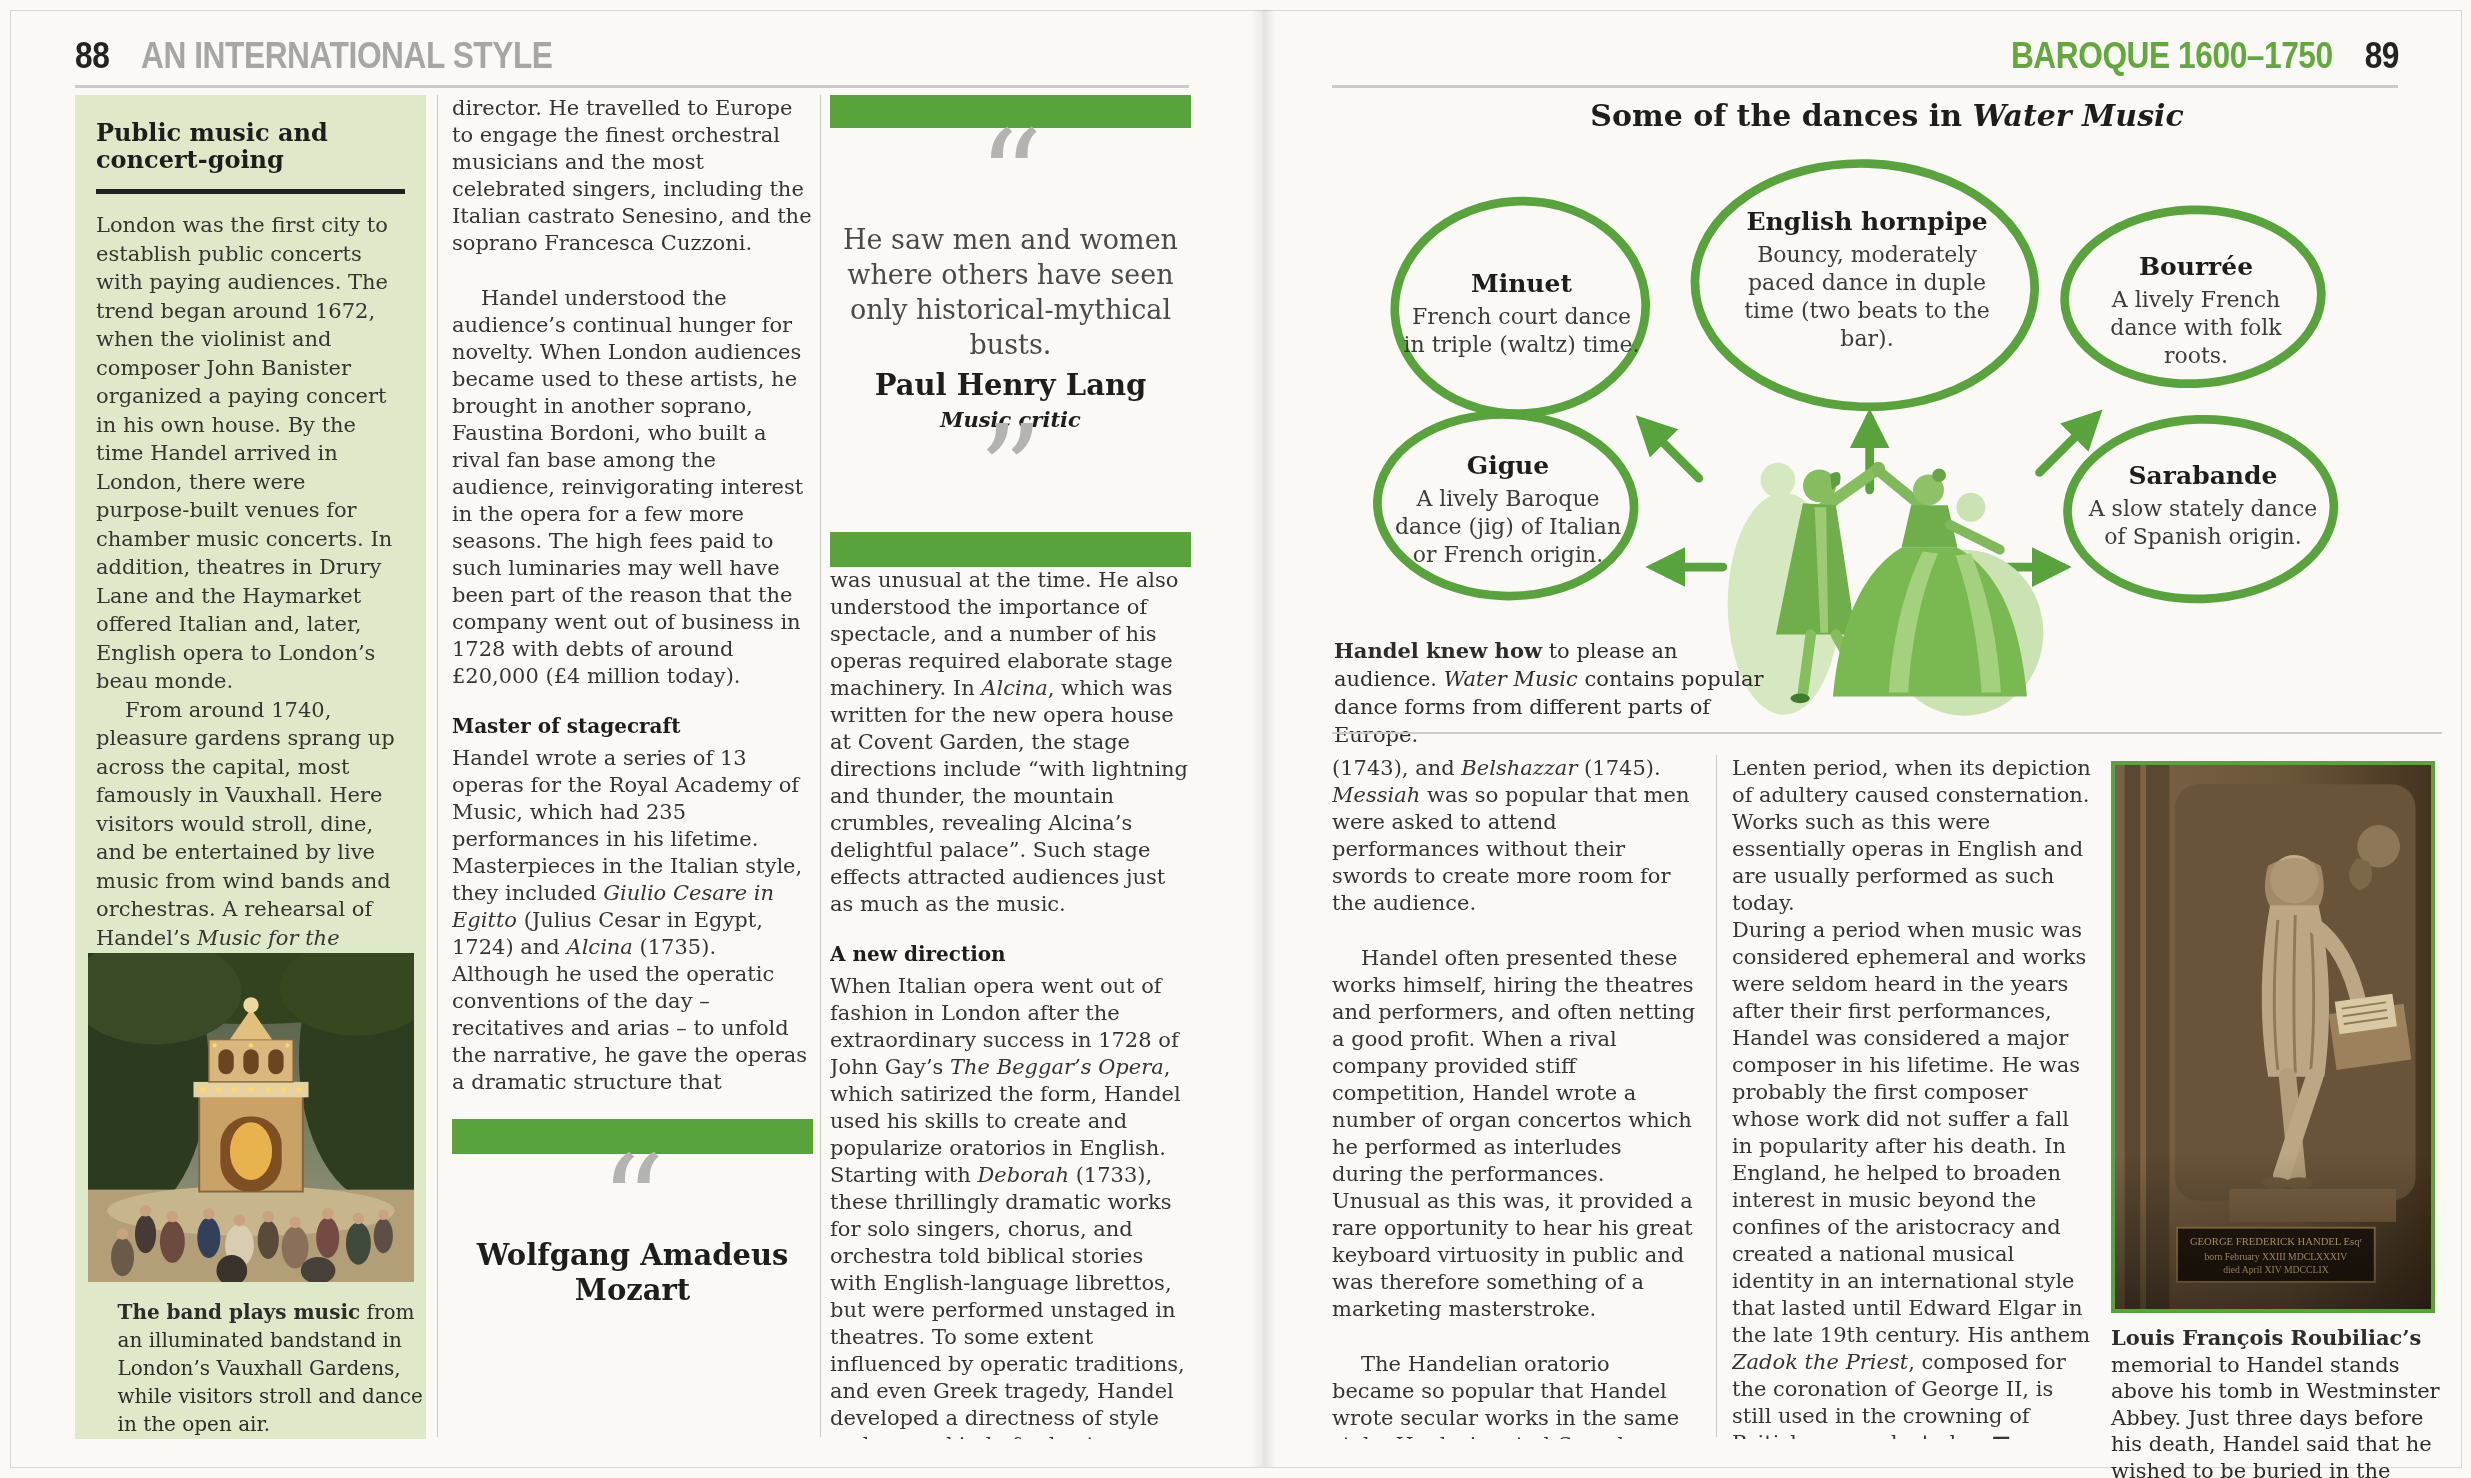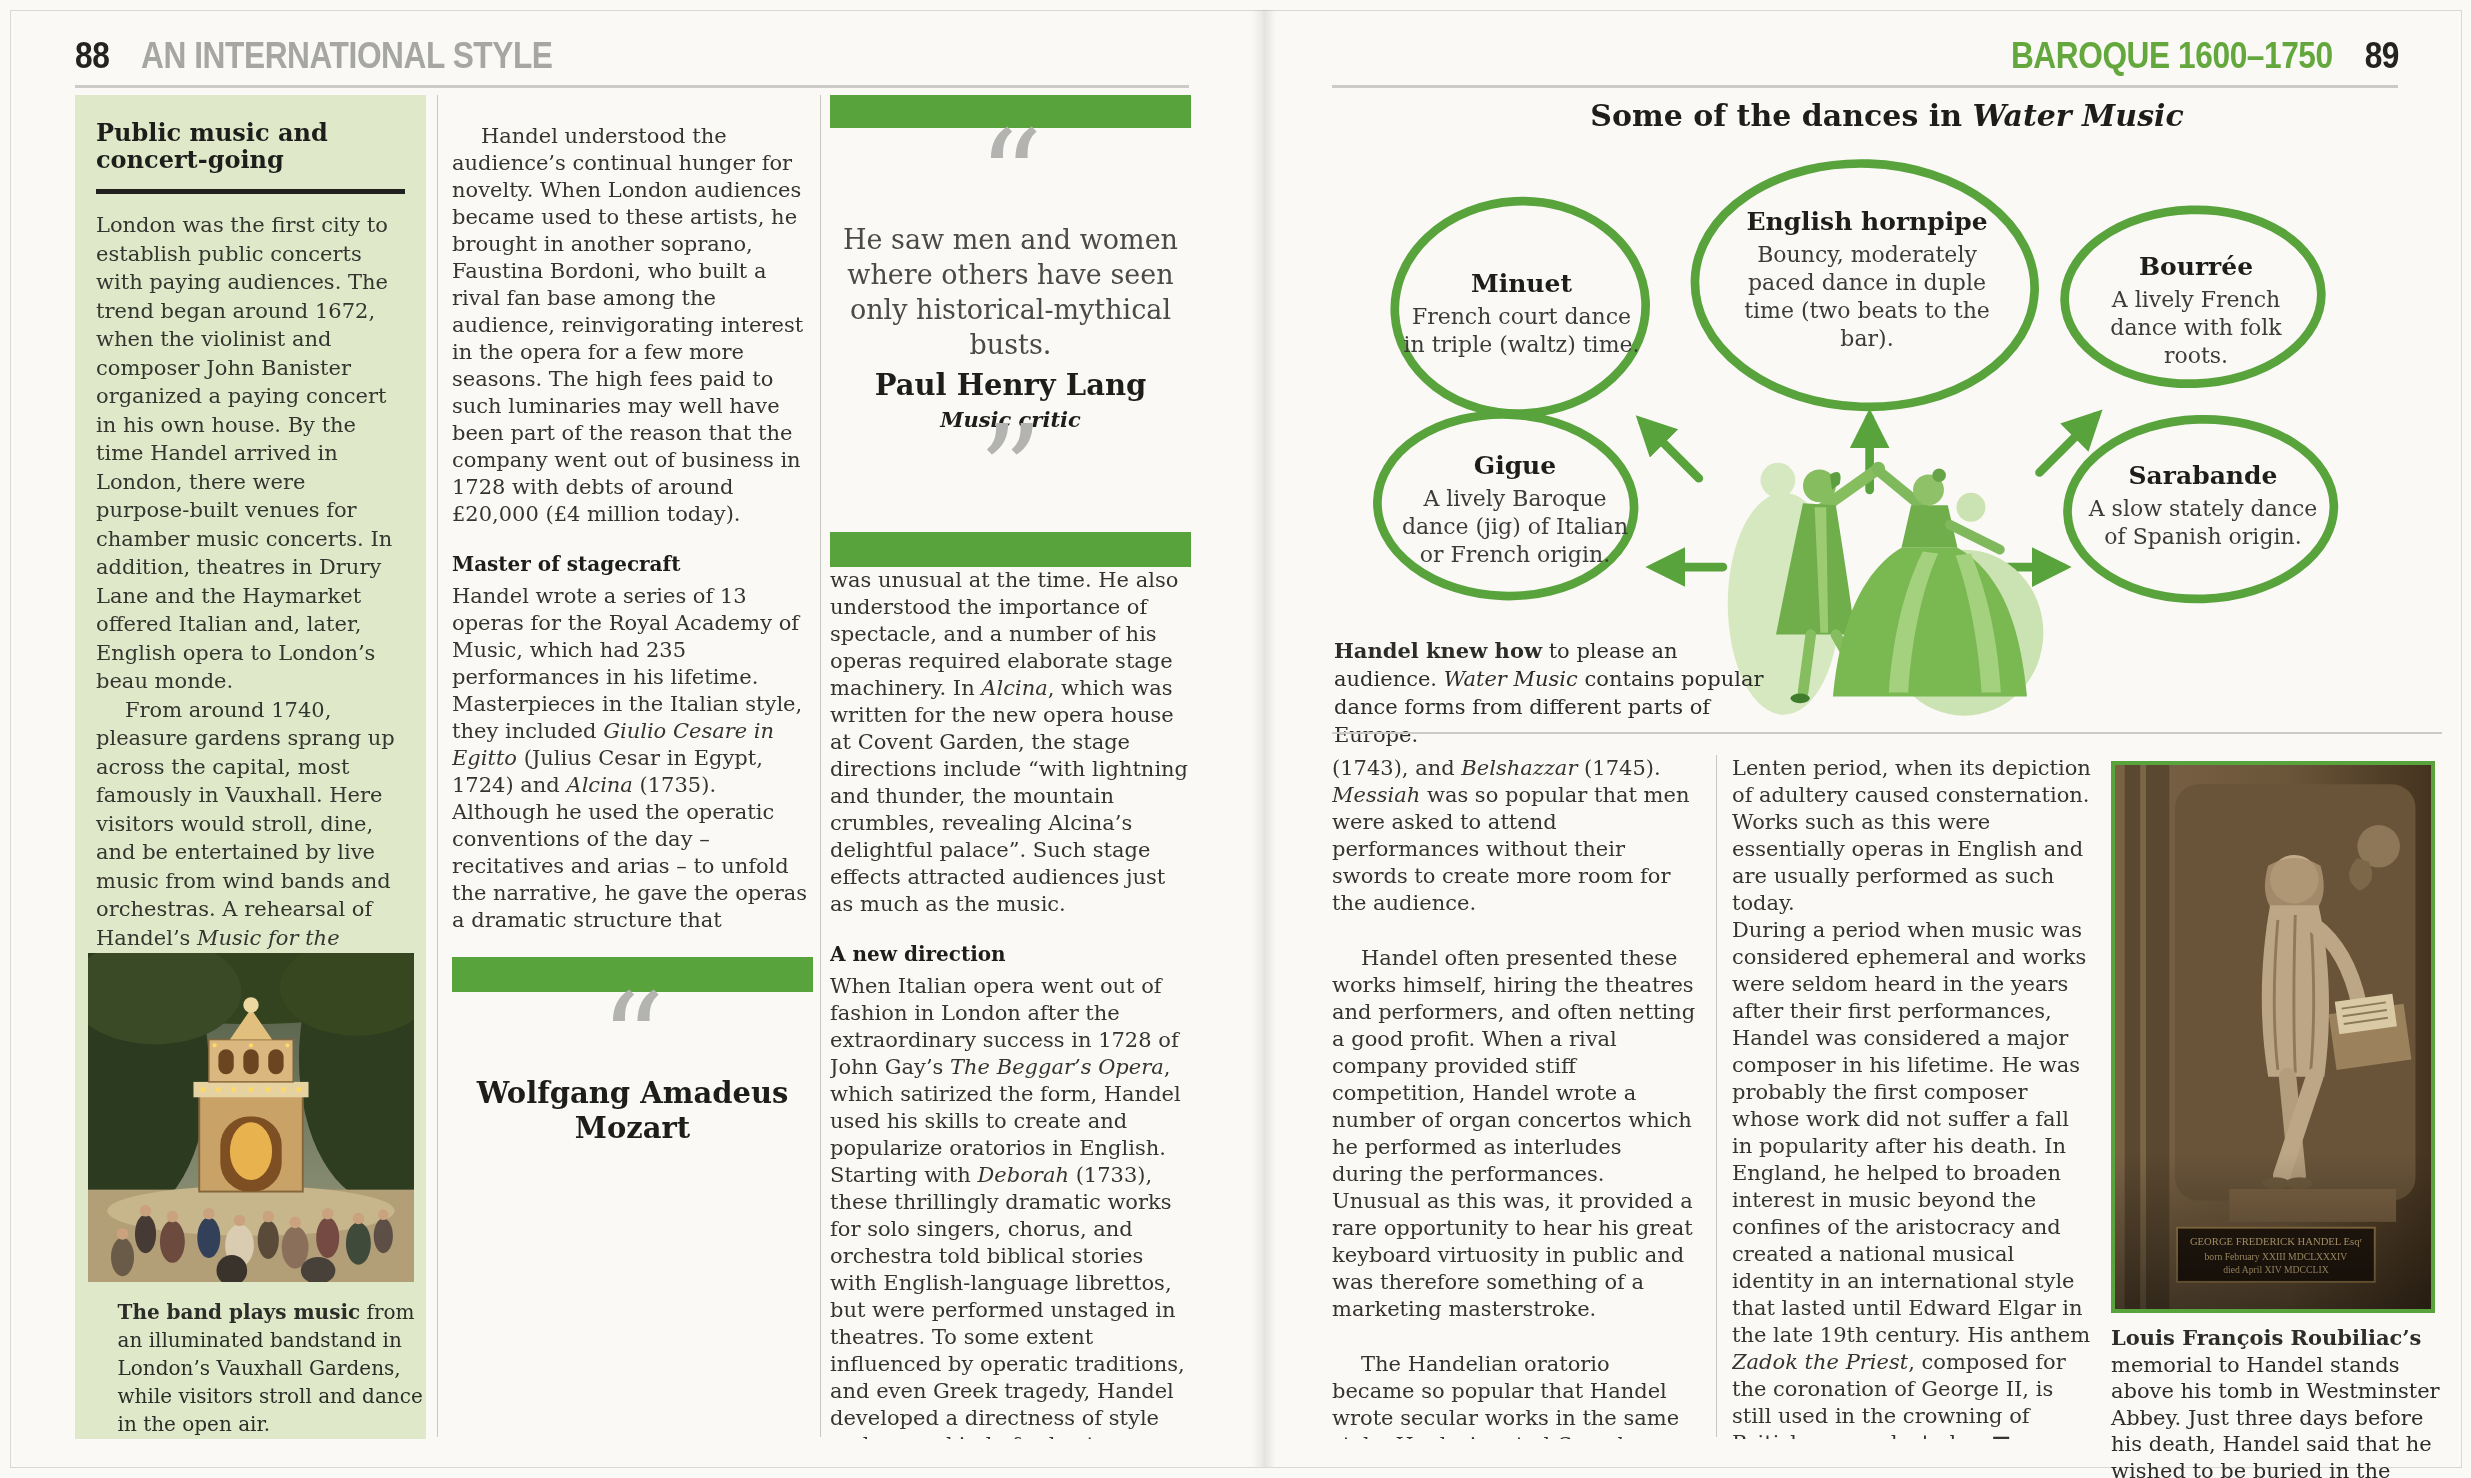--- a/index.html
+++ b/index.html
@@ -70,21 +70,21 @@
   
   .diagram-title{position:absolute;left:1332px;top:98px;width:1110px;text-align:center;
     font-size:30px;font-weight:bold;color:var(--heading-black);}
   .diagram-svg{position:absolute;left:1332px;top:92px;width:1110px;height:647px;}
   .bubble{position:absolute;text-align:center;}
   .bub-name{font-size:25px;font-weight:bold;color:var(--heading-black);line-height:1.15;}
   .bub-desc{font-size:22px;line-height:28px;color:#3b3b37;margin-top:3.9px;}
   .bub-minuet{left:1398px;top:270px;width:247px;}
   .bub-hornpipe{left:1721px;top:208px;width:292px;}
   .bub-bourree{left:2081px;top:253px;width:230px;}
-  .bub-gigue{left:1392px;top:452px;width:232px;margin-left:7px;}
+  .bub-gigue{left:1392px;top:452px;width:232px;}
   .bub-sarabande{left:2087px;top:462px;width:232px;}
   .diagram-caption{position:absolute;left:1334px;top:637px;width:430px;font-size:21px;line-height:28px;color:#2c2c28;}
   .hrule-sep{position:absolute;left:1332px;top:732px;width:1110px;height:1.9px;background:var(--rule-gray);}
   
   .statue-fig{position:absolute;left:2111px;top:761px;width:324px;height:552px;border:4.8px solid var(--accent-green);box-sizing:border-box;background:#55432d;}
   .statue-caption{position:absolute;left:2111px;top:1325px;width:332px;font-size:21px;line-height:26.6px;color:#2c2c28;}
 </style>
 </head>
 <body>
 
@@ -168,20 +168,21 @@
       <ellipse cx="240" cy="330" rx="18" ry="14" fill="#48413a"></ellipse>
     </g>
   </svg>
   <div class="sb-caption"><span class="b">The band plays music</span><span> from an illuminated bandstand in London’s Vauxhall Gardens, while visitors stroll and dance in the open air.</span></div>
 </aside>
 
 <div class="vrule vr1"></div>
 <div class="vrule vr2"></div>
 
 <div class="colL col2">
+  <p class="body"><span>director. He travelled to Europe to engage the finest orchestral musicians and the most celebrated singers, including the Italian castrato Senesino, and the soprano Francesca Cuzzoni.</span></p>
   <p class="body indent"><span>Handel understood the audience’s continual hunger for novelty. When London audiences became used to these artists, he brought in another soprano, Faustina Bordoni, who built a rival fan base among the audience, reinvigorating interest in the opera for a few more seasons. The high fees paid to such luminaries may well have been part of the reason that the company went out of business in 1728 with debts of around £20,000 (£4 million today).</span></p>
   <h3 class="colhead">Master of stagecraft</h3>
   <p class="body"><span>Handel wrote a series of 13 operas for the Royal Academy of Music, which had 235 performances in his lifetime. Masterpieces in the Italian style, they included </span><span class="i">Giulio Cesare in Egitto</span><span> (Julius Cesar in Egypt, 1724) and </span><span class="i">Alcina</span><span> (1735). Although he used the operatic conventions of the day – recitatives and arias – to unfold the narrative, he gave the operas a dramatic structure that</span></p>
   <div class="gbar mt"></div>
   <div class="quote">
     <div class="qmark">“</div>
     <div class="qattr">Wolfgang Amadeus Mozart</div>
 
   </div>
 

